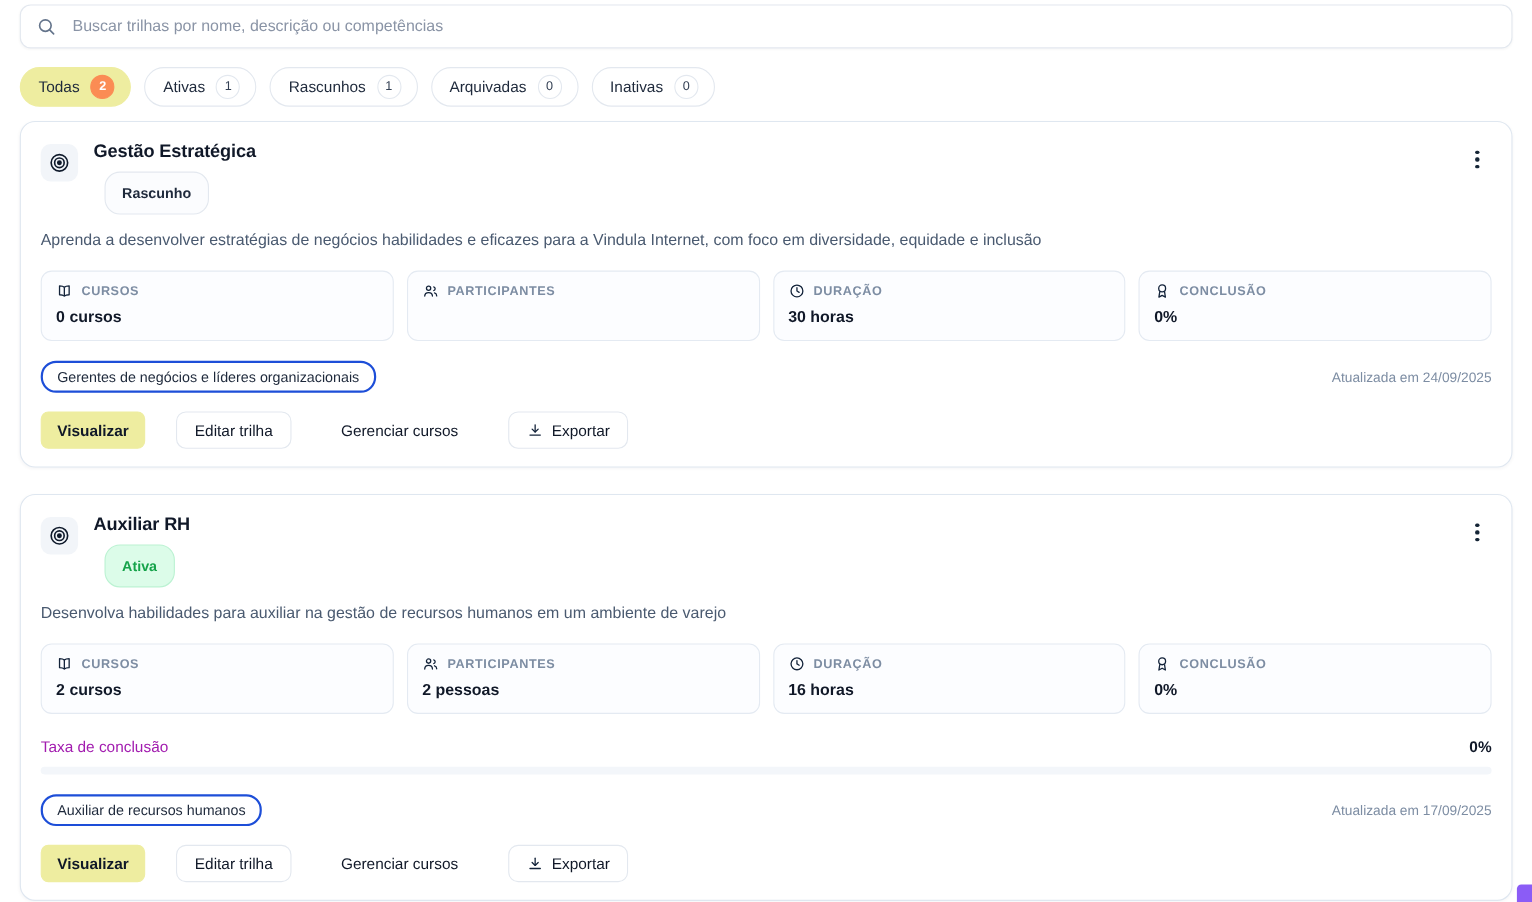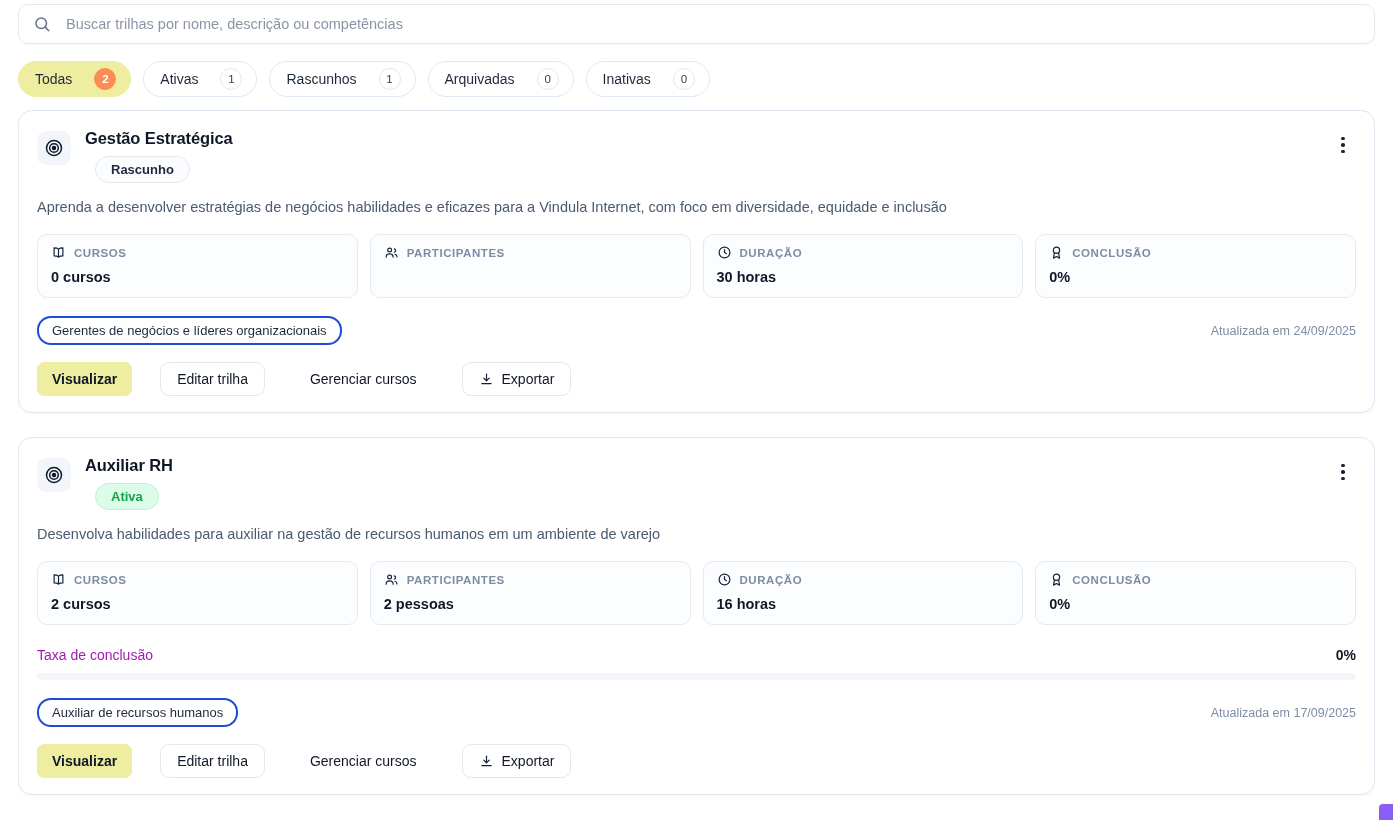--- a/index.html
+++ b/index.html
@@ -44,21 +44,21 @@
     gap: 12px;
     align-items: center;
   }
   .tab {
     height: 36px;
     border: 1px solid #e3e8ef;
     border-radius: 18px;
     background: #fff;
     display: flex;
     align-items: center;
-    gap: 22px;
+    gap: 10px;
     padding: 0 14px 0 16px;
     font-size: 14px;
     color: #1e293b;
     cursor: pointer;
   }
   .tab.active {
     background: #eeeda0;
     border-color: #eeeda0;
     font-weight: 500;
   }
@@ -99,21 +99,21 @@
     display: flex; align-items: center; justify-content: center;
     margin-top: 2px;
   }
   .head-text { margin-left: 14px; flex: 1 1 auto; }
   .card-title {
     font-size: 16.5px; font-weight: 700; color: #101828;
     letter-spacing: -0.1px;
   }
   .status {
     display: inline-flex; align-items: center;
-    height: 27px;
+    height: 39px;
     margin-top: 8px; margin-left: 10px;
     padding: 0 15px;
     border-radius: 14px;
     font-size: 13px; font-weight: 700;
   }
   .status.draft { background: #fbfcfe; border: 1px solid #e3e8ef; color: #1e293b; }
   .status.active { background: #dcfce9; border: 1px solid #bbf2d2; color: #15a34a; }
 
   .menu-btn {
     width: 26px; height: 30px;

